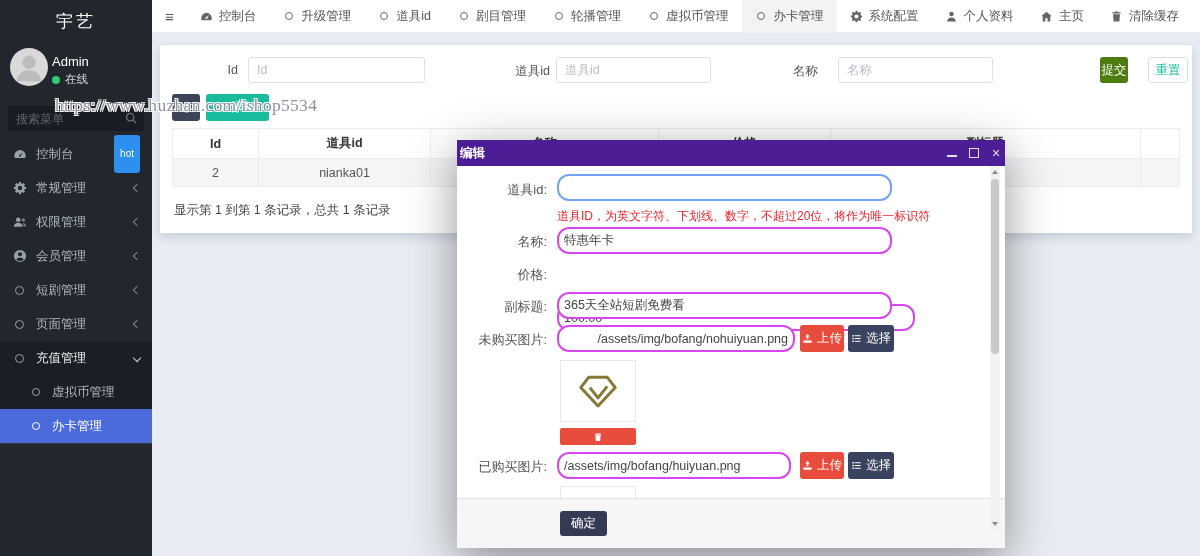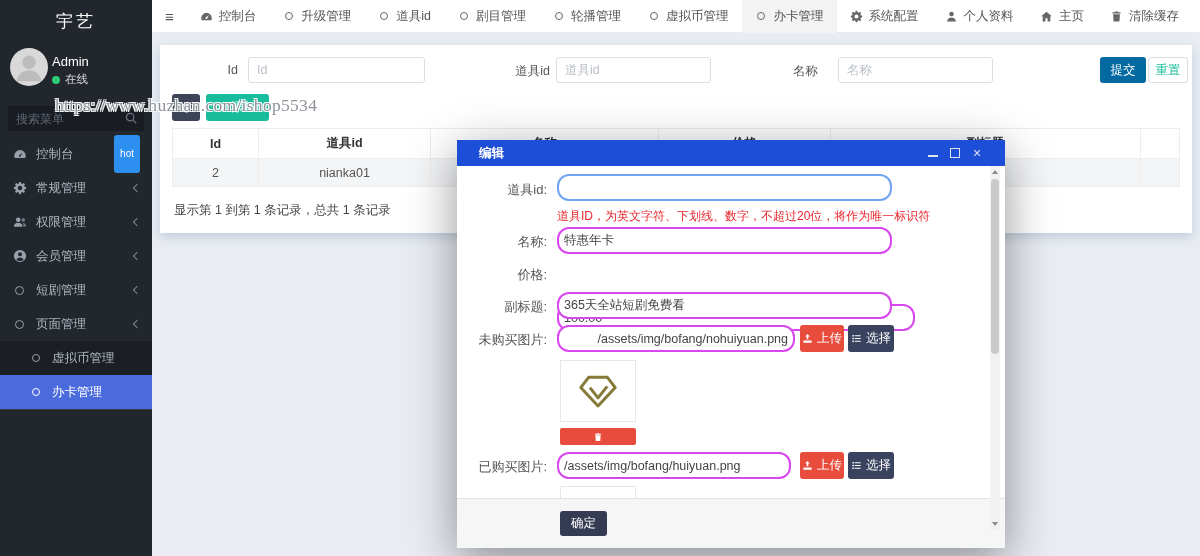--- a/index.html
+++ b/index.html
@@ -44,39 +44,39 @@
   .tb-item .ring{width:8px;height:8px;border-width:1.4px}
   .tb-right{margin-left:auto;display:flex;align-items:center;padding-right:8px}
 
   
   .card{position:absolute;left:160px;top:45px;width:1032px;height:188px;background:#fff;box-shadow:0 4px 10px rgba(110,130,160,.30);z-index:1}
   .abs{position:absolute}
   .flab{color:#555;font-size:12.5px;text-align:right}
   .inp{height:26px;border:1px solid #dcdfe6;border-radius:3px;padding:0 8px;font-size:12.5px;color:#555;outline:none;background:#fff}
   .inp::placeholder{color:#b9bec7}
   .btn{display:inline-flex;align-items:center;justify-content:center;border:none;border-radius:3px;font-size:12.5px;cursor:pointer;font-family:inherit}
-  .btn-submit{background:#0369a1;color:#fff;width:46px;height:26px}
+  .btn-submit{background:#4d7c0f;color:#fff;width:28px;height:26px}
   .btn-reset{background:#fff;border:1px solid #d9dee5;color:#18bc9c;width:40px;height:26px}
   .btn-refresh{background:#3d4458;color:#fff;width:28px;height:27px}
   .btn-add{background:#18bc9c;color:#fff;height:27px;padding:0 13px;gap:5px}
   .table{position:absolute;left:12px;right:12px;top:83px;border:1px solid #ededed}
   .thead{display:flex;height:29px;font-weight:bold;color:#333;font-size:12.5px}
   .th,.td{display:flex;align-items:center;justify-content:center;border-right:1px solid #ededed;flex:none}
   .th:last-child,.td:last-child{border-right:none;flex:1}
   .trow{display:flex;height:28px;background:#f4f5f7;border-top:1px solid #ededed;color:#555;font-size:12.5px}
   .summary{position:absolute;left:14px;top:157px;color:#444;font-size:12.5px}
 
   
   .watermark{position:absolute;left:55px;top:95px;z-index:5;font-family:"Liberation Serif","DejaVu Serif",serif;
     font-size:17.5px;color:#8e939b;letter-spacing:.3px;pointer-events:none;
     text-shadow:-1px -1px 0 #fff,1px -1px 0 #fff,-1px 1px 0 #fff,1px 1px 0 #fff}
 
   
   .modal{position:absolute;left:457px;top:140px;width:548px;height:408px;z-index:10;background:#fff;box-shadow:0 12px 45px rgba(0,0,0,.42)}
-  .m-head{height:26px;background:#1d4ed8;display:flex;align-items:center;padding:0 22px;color:#fff;font-size:12.5px;font-weight:bold}
+  .m-head{height:26px;background:#4c1d95;display:flex;align-items:center;padding:0 3px;color:#fff;font-size:12.5px;font-weight:bold}
   .m-controls{margin-left:auto;display:flex;gap:10px;align-items:center}
   .mc{width:12px;height:12px;position:relative;cursor:pointer;color:#dfe3ea}
   .mc.min::after{content:"";position:absolute;left:1px;right:1px;bottom:2px;height:2px;background:#dfe3ea}
   .mc.max::after{content:"";position:absolute;left:1px;top:1px;right:1px;bottom:1px;border:1.5px solid #dfe3ea}
   .mc.close{font-size:14px;line-height:12px;text-align:center;font-weight:normal}
   .m-body{position:relative;height:342px;overflow:hidden;background:#fff}
   .mlab{position:absolute;width:90px;text-align:right;color:#555;font-size:13px}
   .minp{position:absolute;height:27px;border:2px solid #d946ef;border-radius:12px;padding:0 5px;font-size:12.5px;color:#444;outline:none}
   .minp.focus{border-color:#73a4f2}
   .mhint{position:absolute;color:#e8262d;font-size:12px;white-space:nowrap}
@@ -173,20 +173,27 @@
       </div>
       <div class="mi">
         <span class="ic">
             <span class="ring"></span>
           </span>
         <span>页面管理</span>
         <span class="chev"></span>
       </div>
 
       <div class="group">
+        <div class="mi ghead">
+          <span class="ic">
+              <span class="ring"></span>
+            </span>
+          <span>充值管理</span>
+          <span class="chev down"></span>
+        </div>
         <div class="mi sub">
           <span class="ic">
               <span class="ring"></span>
             </span>
           <span>虚拟币管理</span>
         </div>
         <div class="mi sub active">
           <span class="ic">
               <span class="ring"></span>
             </span>

